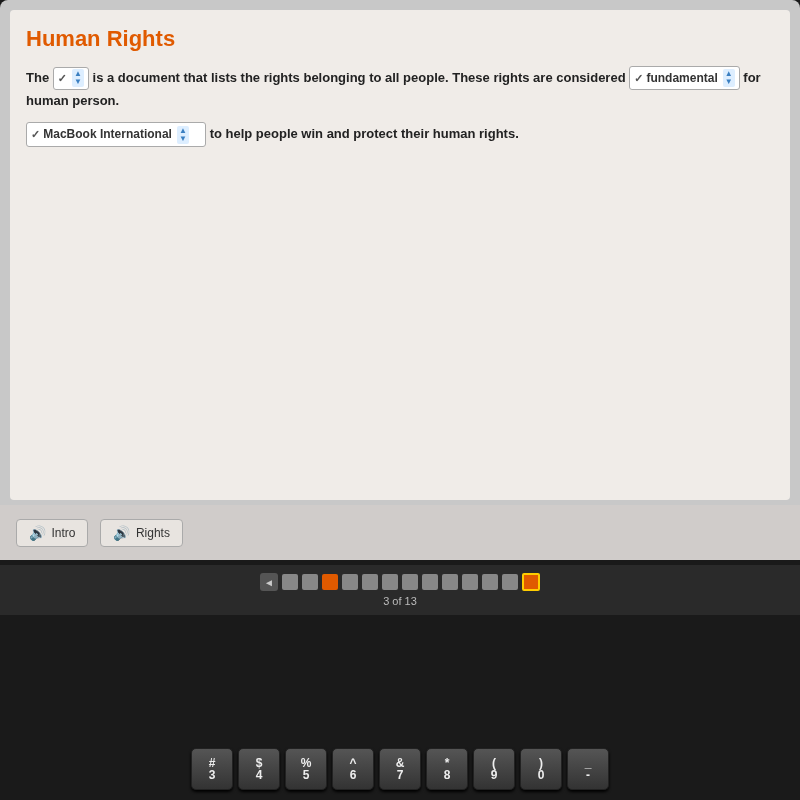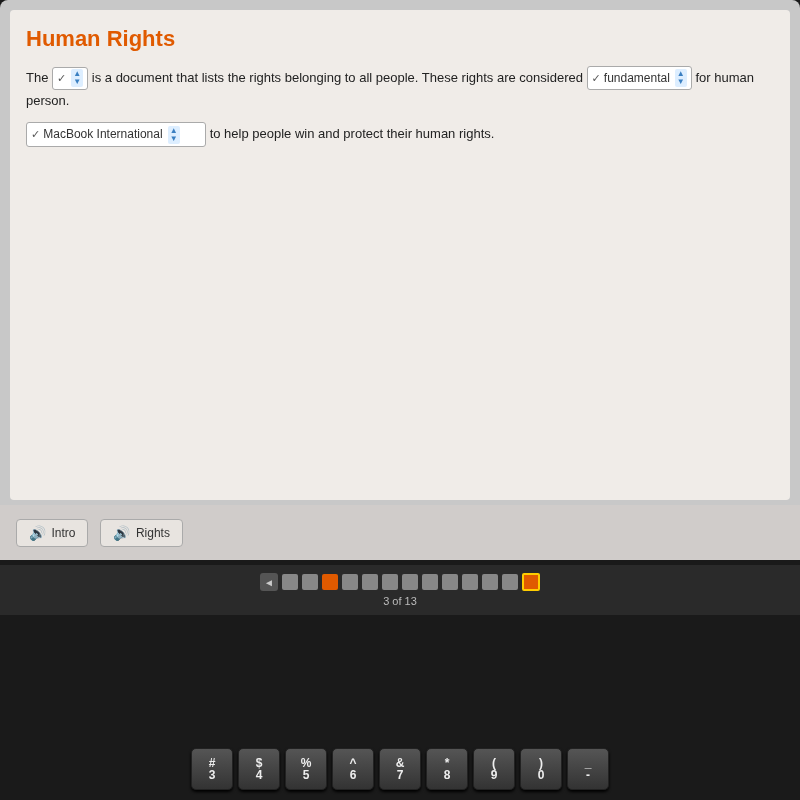--- a/index.html
+++ b/index.html
@@ -39,20 +39,21 @@
       font-size: 22px;
       font-weight: bold;
       margin-bottom: 14px;
     }
 
     .paragraph {
       font-size: 13px;
       color: #222;
       line-height: 1.7;
       margin-bottom: 10px;
+      font-weight: bold;
     }
 
     .inline-select {
       display: inline-flex;
       align-items: center;
       background: #fff;
       border: 1px solid #aaa;
       border-radius: 3px;
       padding: 1px 4px;
       font-size: 12px;

